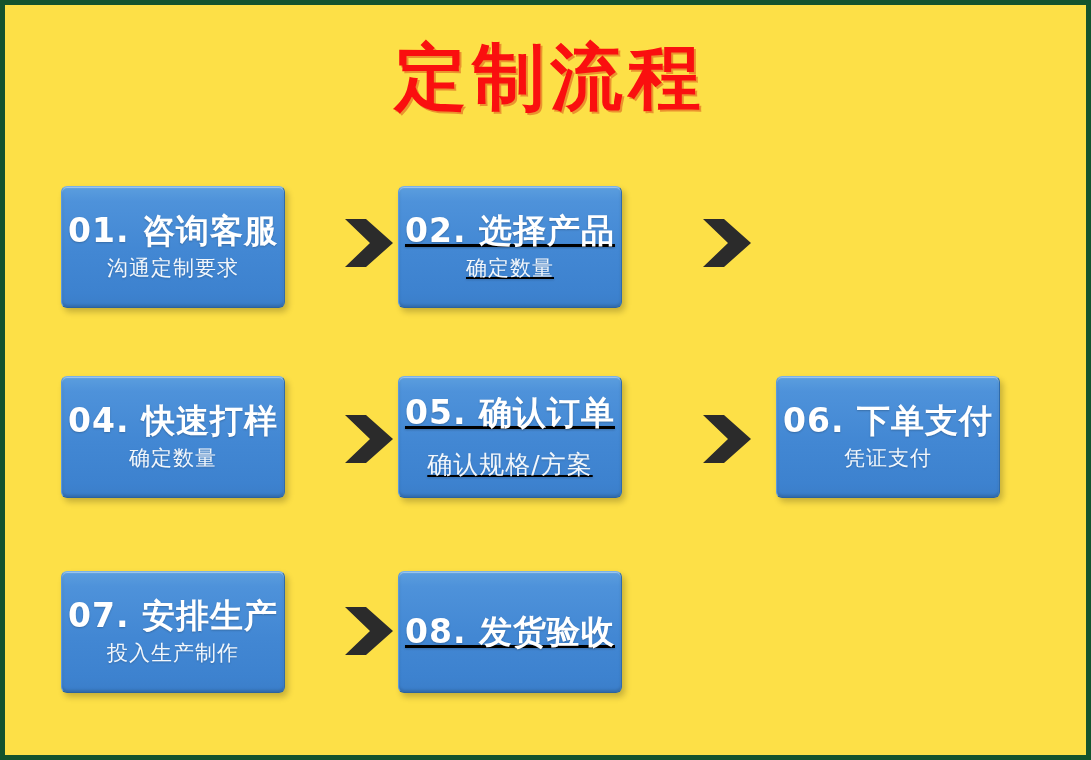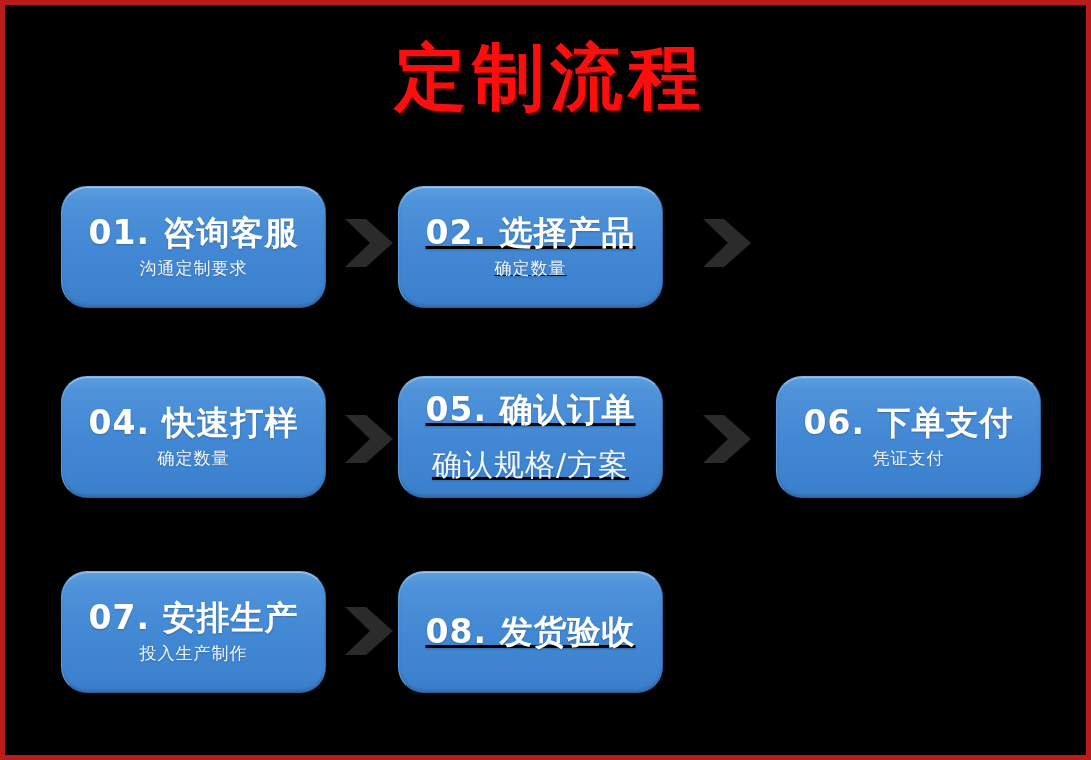--- a/index.html
+++ b/index.html
@@ -7,23 +7,23 @@
     padding: 0;
     background: #ffffff;
   }
   body {
     font-family: "Liberation Sans", "DejaVu Sans", sans-serif;
   }
   #canvas {
     position: relative;
     width: 1091px;
     height: 760px;
-    background: #000000;
+    background: #fde047;
     box-sizing: border-box;
-    border: 5px solid #b91c1c;
+    border: 5px solid #14532d;
     overflow: hidden;
   }
 
   
   #page-title {
     position: absolute;
     left: 0;
     top: 36px;
     width: 1091px;
     text-align: center;
@@ -44,23 +44,23 @@
     width: 1091px;
     height: 125px;
   }
   #row-1 { top: 181px; }
   #row-2 { top: 371px; }
   #row-3 { top: 566px; }
 
   
   .step-box {
     position: absolute;
-    width: 265px;
+    width: 224px;
     height: 122px;
-    border-radius: 26px;
+    border-radius: 6px;
     box-sizing: border-box;
     background:
       linear-gradient(to bottom,
         #5b9ede 0%,
         #4e92da 12%,
         #4287d3 55%,
         #3d82cf 88%,
         #3b7ec9 100%);
     border-top: 1px solid #7ab2e8;
     border-left: 1px solid #5a9ade;
@@ -84,30 +84,30 @@
     font-size: 33px;
     font-weight: bold;
     line-height: 1.05;
     letter-spacing: 1px;
     white-space: nowrap;
     text-shadow: 0 1px 2px rgba(0,0,0,0.22);
     font-family: "DejaVu Sans", "Liberation Sans", sans-serif;
   }
   .step-sub {
     color: #f2f7fc;
-    font-size: 17px;
+    font-size: 21px;
     font-weight: normal;
     line-height: 1.1;
     margin-top: 8px;
     white-space: nowrap;
     letter-spacing: 1px;
     text-shadow: 0 1px 2px rgba(0,0,0,0.18);
     font-family: "DejaVu Sans", "Liberation Serif", serif;
   }
-  .step-sub.sub-lg { font-size: 30px; margin-top: 20px; text-align: right; }
+  .step-sub.sub-lg { font-size: 25px; margin-top: 20px; text-align: right; }
 
   
   .arrow {
     position: absolute;
     width: 52px;
     height: 50px;
   }
   .arrow.gap-1 { left: 338px; }
   .arrow.gap-2 { left: 696px; }
   .arrow-r1 { top: 32px; }

